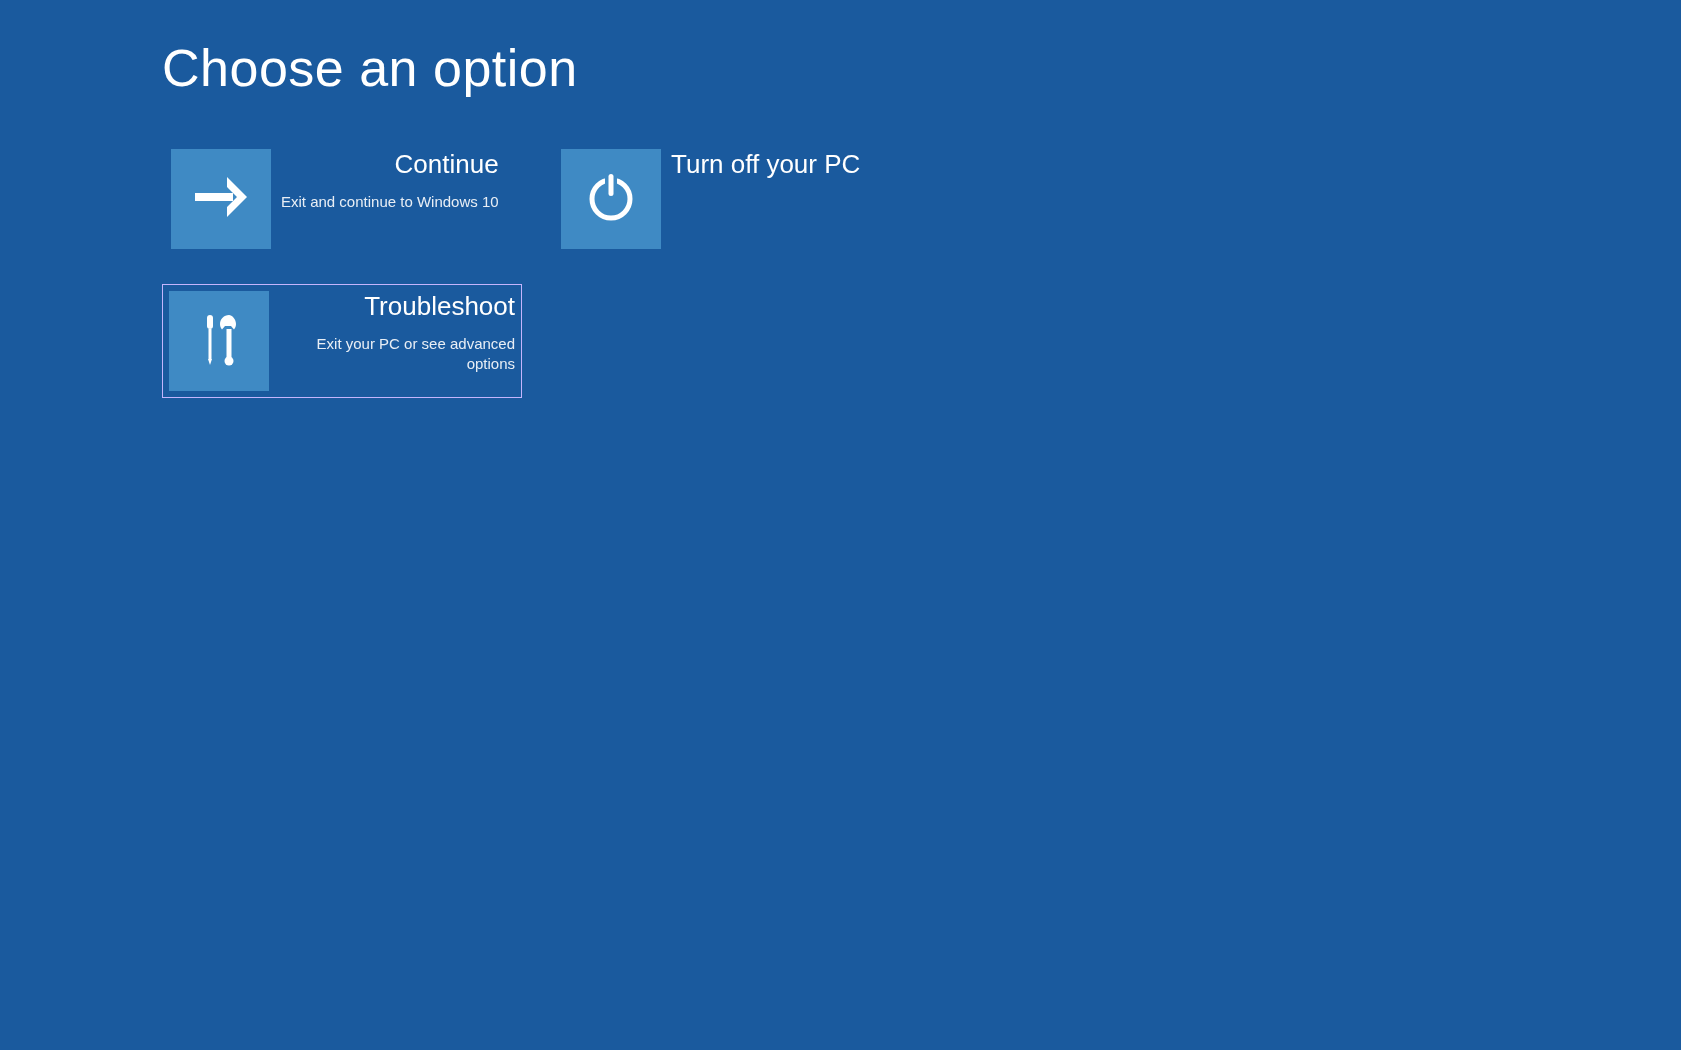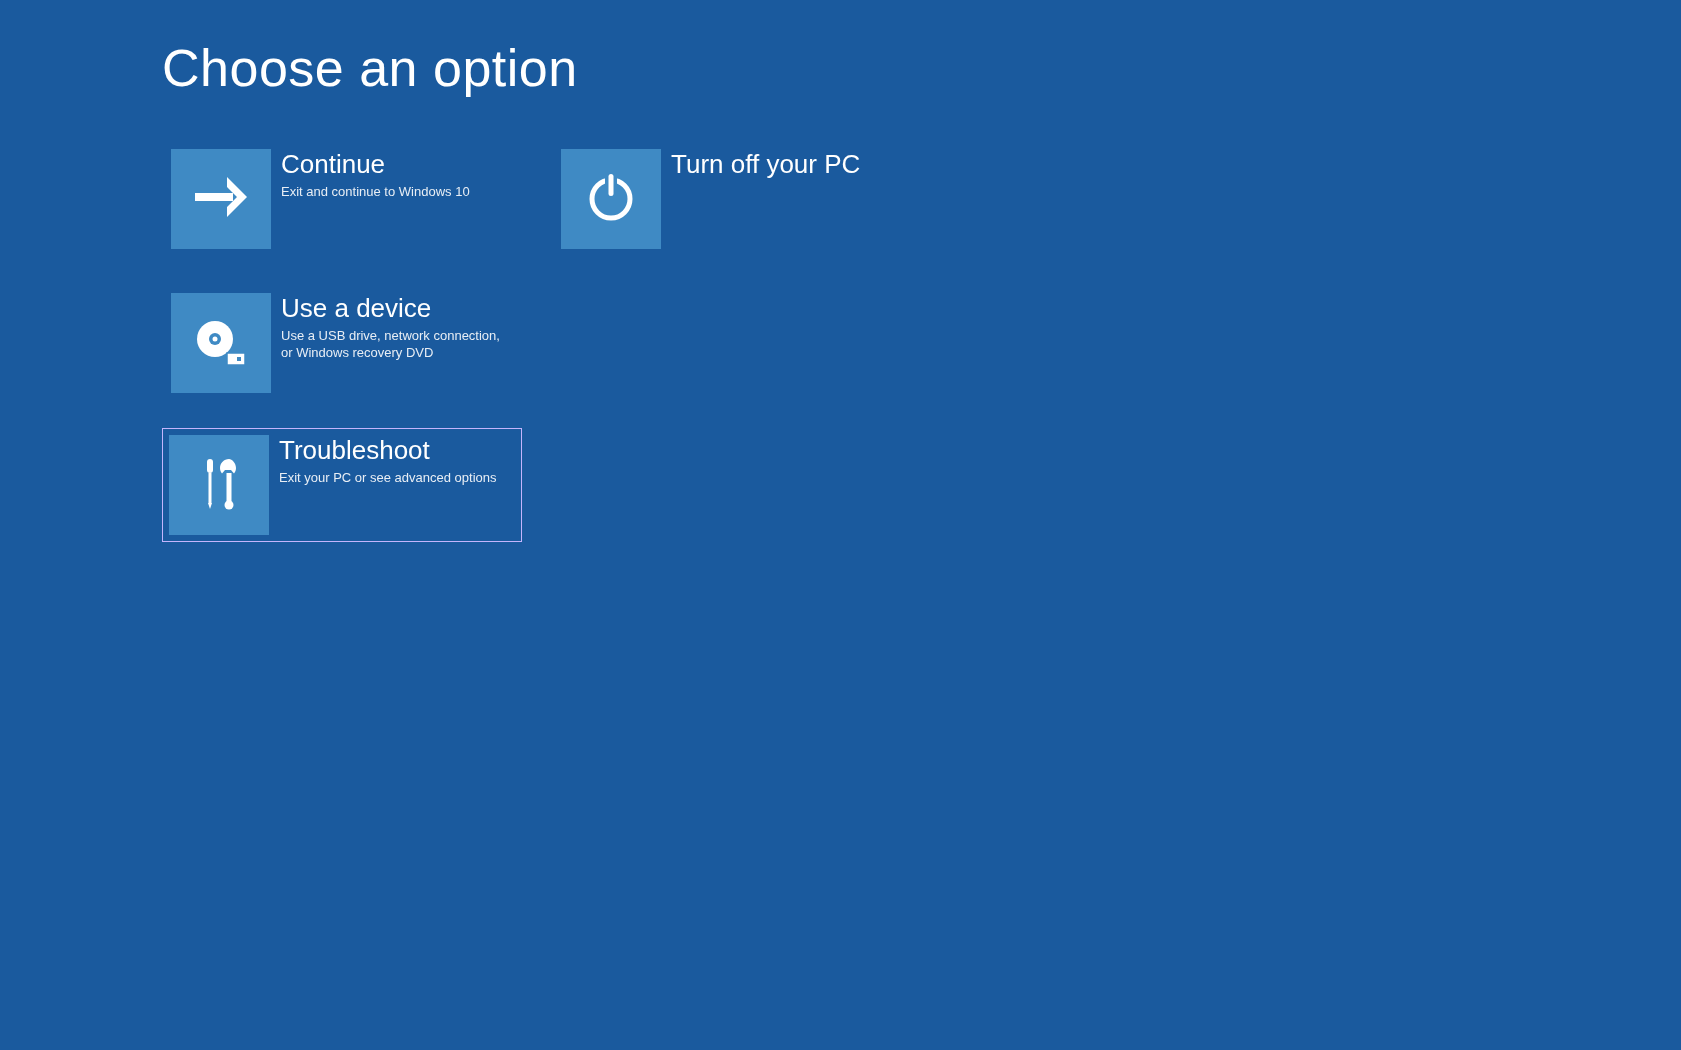--- a/index.html
+++ b/index.html
@@ -21,20 +21,21 @@
     .page-title {
       font-size: 52px;
       font-weight: 300;
       letter-spacing: 0.5px;
       margin-bottom: 42px;
     }
     .options-grid {
       display: flex;
       flex-direction: row;
       gap: 30px;
+      text-align: right;
     }
     .options-column {
       display: flex;
       flex-direction: column;
       gap: 26px;
       width: 360px;
     }
     .option-item {
       display: flex;
       flex-direction: row;
@@ -58,23 +59,23 @@
     .option-text {
       padding-left: 10px;
       padding-top: 0;
     }
     .option-title {
       font-size: 26px;
       font-weight: 300;
       line-height: 1.2;
     }
     .option-desc {
-      font-size: 13px;
+      font-size: 15px;
       font-weight: 400;
-      margin-top: 4px;
+      margin-top: 12px;
       color: #e8eef5;
       line-height: 1.3;
       max-width: 240px;
     }
     .icon svg {
       fill: #ffffff;
     }
   </style>
 </head>
 <body>
@@ -96,37 +97,20 @@
               </g>
             </svg>
           </span>
         </div>
         <div class="option-text">
           <div class="option-title">Continue</div>
           <div class="option-desc">Exit and continue to Windows 10</div>
         </div>
       </div>
 
-      <div class="option-item">
-        <div class="tile">
-          <span class="icon">
-            <svg width="56" height="52" viewBox="0 0 56 52">
-              <circle cx="22" cy="24" r="18" fill="#ffffff"></circle>
-              <circle cx="22" cy="24" r="6" fill="#3f8ac4"></circle>
-              <circle cx="22" cy="24" r="2.5" fill="#ffffff"></circle>
-              <rect x="34" y="38" width="18" height="12" fill="#ffffff" stroke="#3f8ac4" stroke-width="1.5"></rect>
-              <rect x="44" y="42" width="4" height="4" fill="#3f8ac4"></rect>
-            </svg>
-          </span>
-        </div>
-        <div class="option-text">
-          <div class="option-title">Use a device</div>
-          <div class="option-desc">Use a USB drive, network connection, or Windows recovery DVD</div>
-        </div>
-      </div>
 
       <div class="option-item highlighted">
         <div class="tile">
           <span class="icon">
             <svg width="48" height="56" viewBox="0 0 48 56">
 
               <rect x="12" y="4" width="6" height="14" rx="3" fill="#ffffff"></rect>
               <rect x="13.5" y="18" width="3" height="30" fill="#ffffff"></rect>
               <polygon points="13,48 17,48 15,54" fill="#ffffff"></polygon>
 

